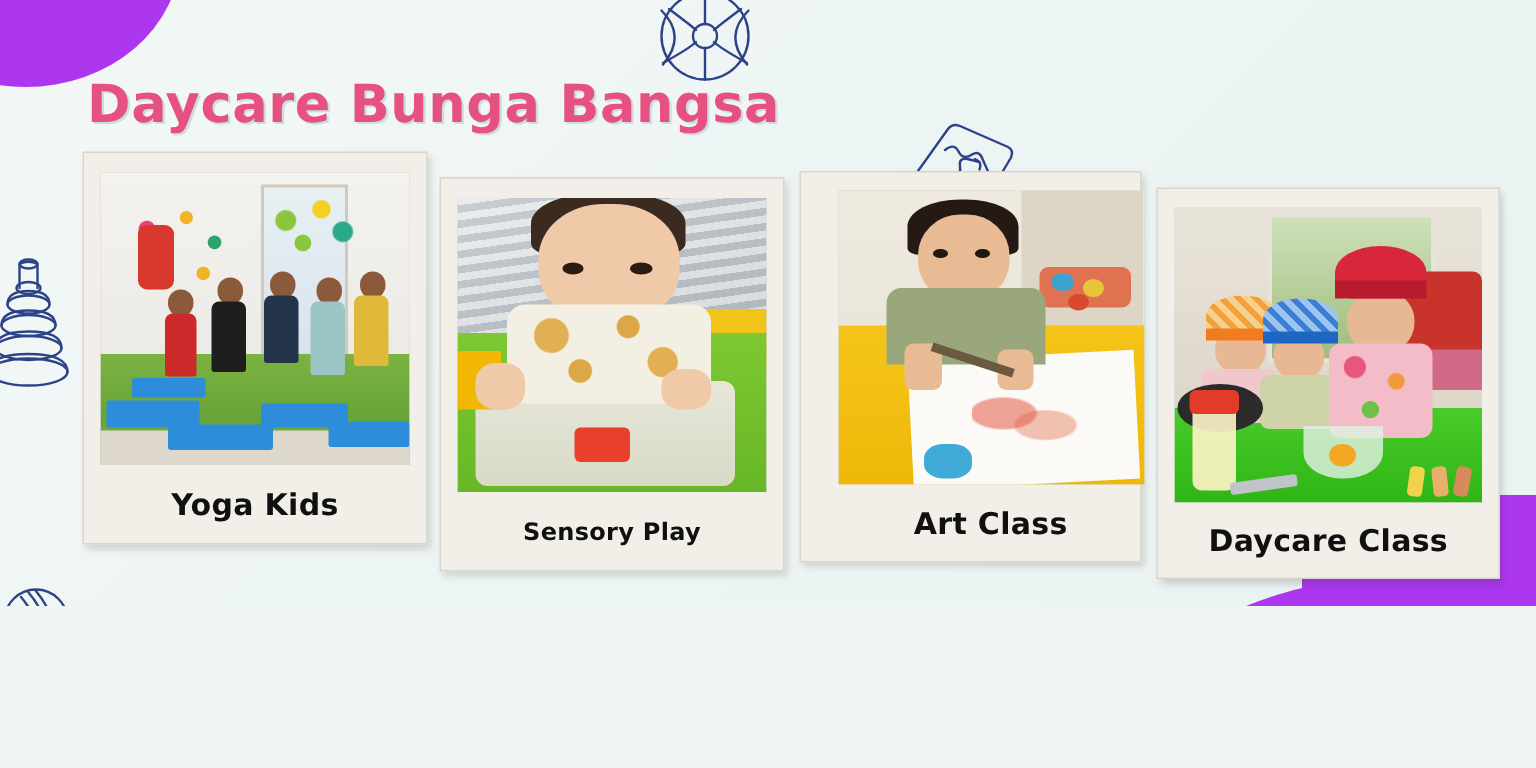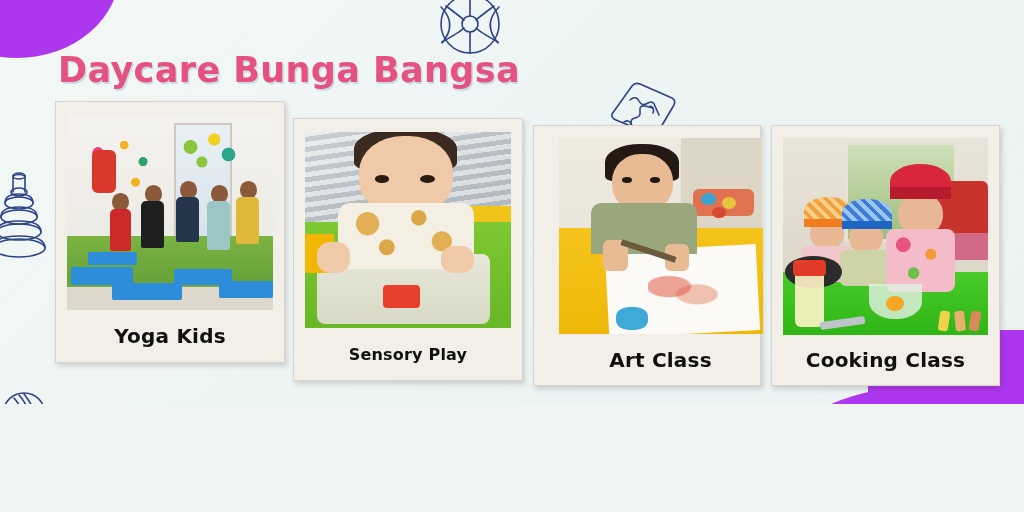--- a/index.html
+++ b/index.html
@@ -61,21 +61,21 @@
   }
 
   #card-0{left:55px;top:101px;width:230px;height:262px;text-align:center;}
   #card-0 .card-photo{margin-top:13px;width:206px;height:195px;}
   #card-0 .card-caption{font-size:20px;}
 
   #card-1{left:293px;top:118px;width:230px;height:263px;}
   #card-1 .card-photo{margin-top:13px;width:206px;height:196px;}
   #card-1 .card-caption{font-size:16px;}
 
-  #card-2{left:533px;top:125px;width:228px;height:261px;padding-left:27px;}
+  #card-2{left:533px;top:114px;width:228px;height:261px;padding-left:27px;}
   #card-2 .card-photo{margin-top:12px;width:204px;height:196px;}
   #card-2 .card-caption{font-size:20px;}
 
   #card-3{left:771px;top:125px;width:229px;height:261px;}
   #card-3 .card-photo{margin-top:12px;width:205px;height:197px;}
   #card-3 .card-caption{font-size:20px;}
 
   
   .ph{position:absolute;}
 
@@ -346,16 +346,16 @@
       <div class="ph p4-pan"></div>
       <div class="ph p4-bottle"></div>
       <div class="ph p4-bottle-cap"></div>
       <div class="ph p4-bowl"></div>
       <div class="ph p4-yolk"></div>
       <div class="ph" style="left:76%;top:88%;width:5%;height:10%;background:#f0d34a;border-radius:3px;transform:rotate(8deg);"></div>
       <div class="ph" style="left:84%;top:88%;width:5%;height:10%;background:#e8b06a;border-radius:3px;transform:rotate(-6deg);"></div>
       <div class="ph" style="left:91%;top:88%;width:5%;height:10%;background:#d88a5a;border-radius:3px;transform:rotate(10deg);"></div>
       <div class="ph" style="left:18%;top:92%;width:22%;height:4%;background:#bfc4c8;border-radius:2px;transform:rotate(-8deg);"></div>
     </div>
-    <div class="card-caption">Cooking Class</div>
+    <div class="card-caption">Daycare Class</div>
   </div>
 
 </div>
 
 </body></html>

